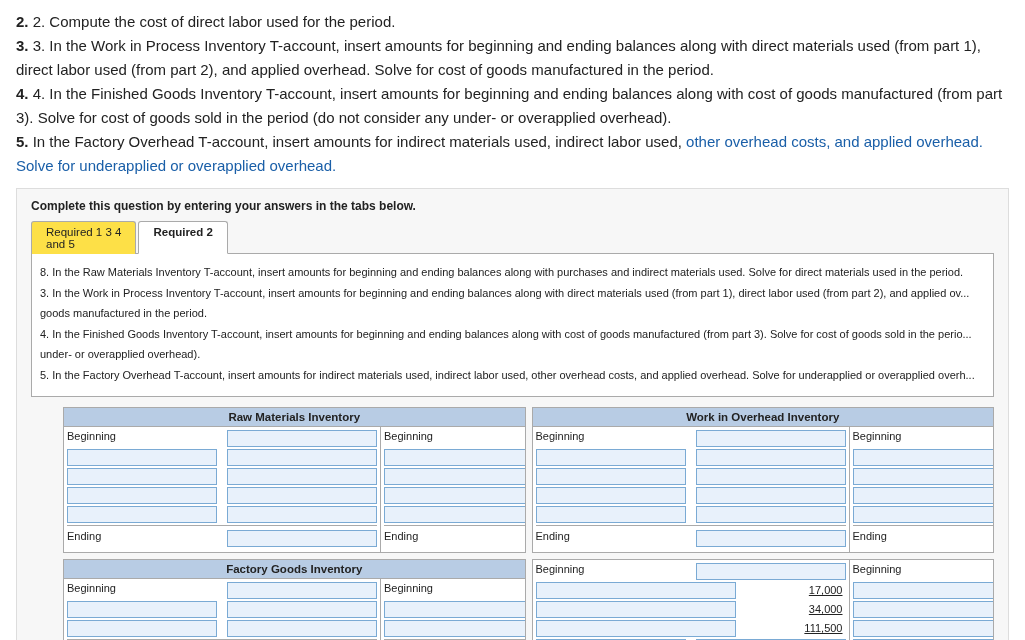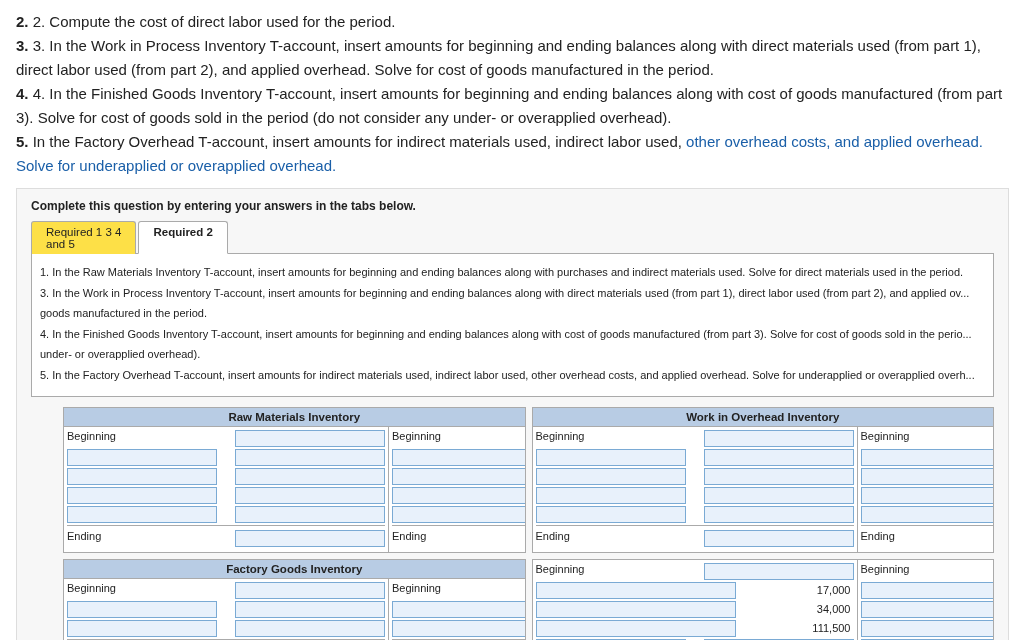--- a/index.html
+++ b/index.html
@@ -94,34 +94,34 @@
     .input-blue {
       border: 1px solid #7aaad4;
       background: #e8f1fb;
       height: 17px;
       font-size: 11px;
       padding: 0 3px;
       outline: none;
     }
     .t-entry-row {
       display: flex;
-      gap: 18px;
+      gap: 10px;
       margin-bottom: 2px;
       justify-content: flex-end;
     }
     .t-entry-row input {
       border: 1px solid #7aaad4;
       background: #e8f1fb;
       height: 17px;
       font-size: 11px;
       padding: 0 3px;
       outline: none;
     }
     .t-entry-row .label-inp { flex: 2; }
-    .t-entry-row .val-inp { flex: 1; }
+    .t-entry-row .val-inp { flex: 1; text-decoration: underline; }
     .static-val {
       font-size: 11px;
       color: #222;
       text-align: right;
       padding-right: 3px;
       height: 17px;
       display: flex;
       align-items: center;
       justify-content: flex-end;
     }
@@ -144,21 +144,21 @@
     <div class="tabs-row">
       <div class="tab">
         <span>Required 1 3 4<br>and 5</span>
       </div>
       <div class="tab active">
         <span>Required 2</span>
       </div>
     </div>
 
     <div class="tab-content">
-      <p>1. In the Raw Materials Inventory T-account, insert amounts for beginning and ending balances along with purchases and indirect materials used. Solve for direct materials used in the period.</p>
+      <p>8. In the Raw Materials Inventory T-account, insert amounts for beginning and ending balances along with purchases and indirect materials used. Solve for direct materials used in the period.</p>
       <p>3. In the Work in Process Inventory T-account, insert amounts for beginning and ending balances along with direct materials used (from part 1), direct labor used (from part 2), and applied ov...</p>
       <p>goods manufactured in the period.</p>
       <p>4. In the Finished Goods Inventory T-account, insert amounts for beginning and ending balances along with cost of goods manufactured (from part 3). Solve for cost of goods sold in the perio...</p>
       <p>under- or overapplied overhead).</p>
       <p>5. In the Factory Overhead T-account, insert amounts for indirect materials used, indirect labor used, other overhead costs, and applied overhead. Solve for underapplied or overapplied overh...</p>
     </div>
 
     <div class="t-accounts-section">
       <div class="t-accounts-grid">
 

